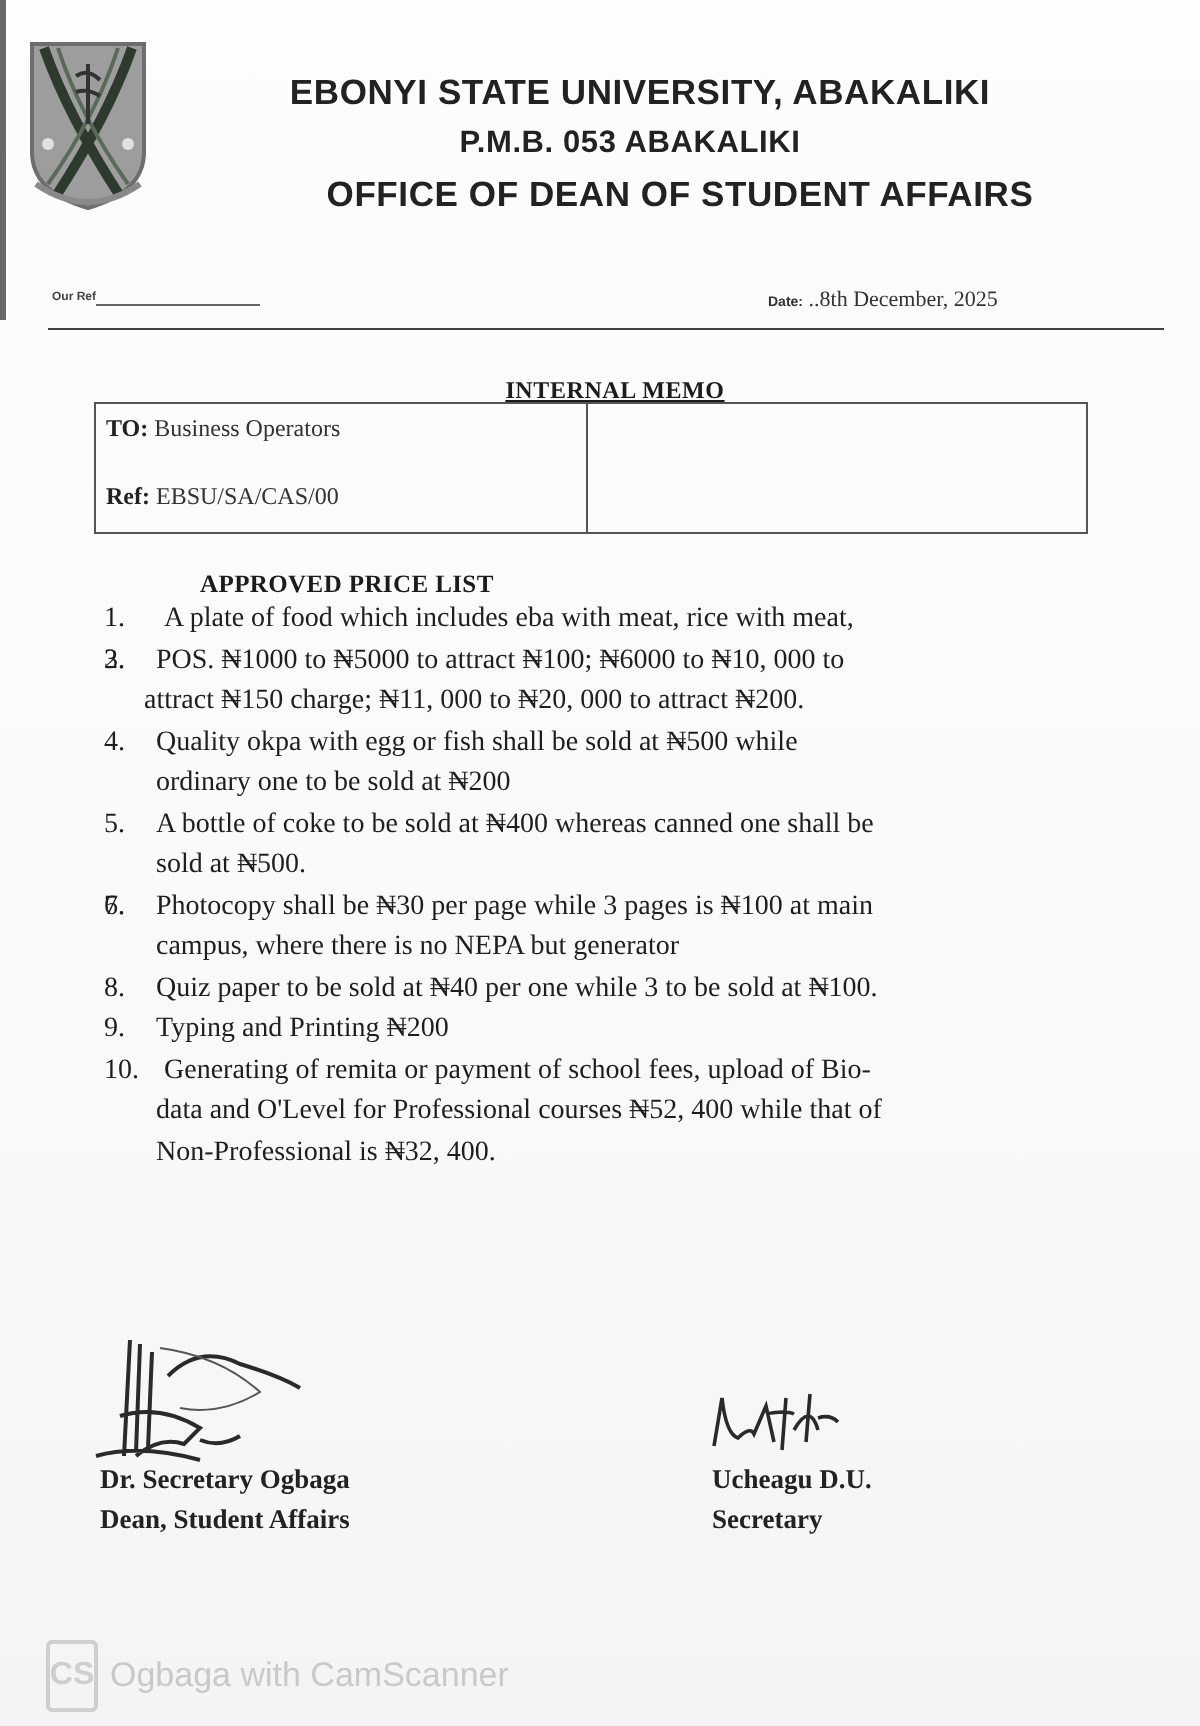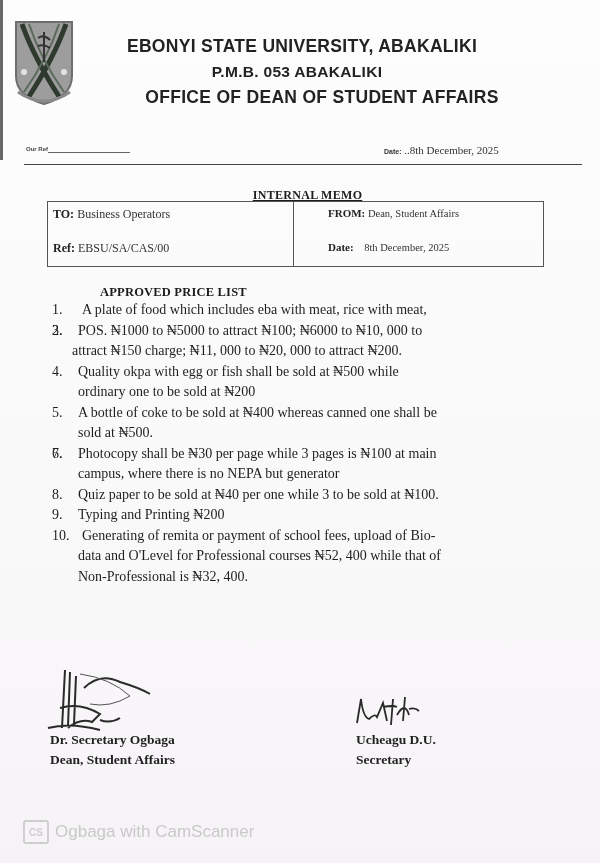--- a/index.html
+++ b/index.html
@@ -7,36 +7,36 @@
     width: 600px; height: 863px; overflow: hidden;
     background: #fbfafb;
     font-family: "Liberation Serif", serif;
     color: #1c1c1c;
     position: relative;
   }
   .page { position: absolute; inset: 0; background: linear-gradient(180deg,#fdfdfd 0%,#faf9fa 60%,#f6f3f6 100%); }
   .left-edge { position: absolute; left: 0; top: 0; width: 3px; height: 160px; background: #2a2a2a; opacity: .7; }
 
   .crest { position: absolute; left: 12px; top: 18px; width: 64px; height: 88px; }
-  .head { position: absolute; left: 72px; top: 36px; width: 470px; text-align: center;
+  .head { position: absolute; left: 90px; top: 36px; width: 470px; text-align: center;
     font-family: "Liberation Sans", sans-serif; font-weight: bold; color: #222; }
   .head .l1 { font-size: 17.5px; letter-spacing: .3px; margin-left: -10px; }
   .head .l2 { font-size: 15.5px; margin-top: 6px; letter-spacing: .3px; margin-left: -20px; }
   .head .l3 { font-size: 17.5px; margin-top: 6px; letter-spacing: .3px; margin-left: 30px; }
 
   .refline { position: absolute; left: 26px; top: 142px; width: 548px; height: 20px; }
   .ourref { position: absolute; left: 0; top: 4px; font-family: "Liberation Sans", sans-serif; font-size: 6px; font-weight: bold; color: #444; }
   .ourref-line { position: absolute; left: 22px; top: 10px; width: 82px; border-top: 1px solid #666; }
   .datehdr { position: absolute; left: 358px; top: 2px; font-size: 11px; color: #333; }
   .datehdr .lbl { font-family: "Liberation Sans", sans-serif; font-size: 7px; font-weight: bold; }
   .rule { position: absolute; left: 24px; top: 164px; width: 558px; border-top: 1.6px solid #444; }
 
   .memo-title { position: absolute; left: 0; width: 600px; top: 188px; text-align: center; font-size: 12px; font-weight: bold; letter-spacing: .3px; }
   .memo-title span { margin-left: 15px; text-decoration: underline; }
-  .memo { position: absolute; left: 47px; top: 201px; width: 495px; height: 64px; border: 1.3px solid #555; display: flex; gap: 29px; }
+  .memo { position: absolute; left: 47px; top: 201px; width: 495px; height: 64px; border: 1.3px solid #555; display: flex; }
   .memo .col { position: relative; height: 100%; }
   .memo .c1 { width: 245px; border-right: 1.3px solid #555; }
   .memo .c2 { flex: 1; }
   .cell { position: absolute; left: 5px; font-size: 12px; color: #333; white-space: nowrap; }
   .cell b { color: #222; }
   .r1 { top: 5px; } .r2 { top: 39px; }
   .c2 .cell { font-size: 10.5px; }
   .c2 .cell b { font-size: 11px; }
 
   .plist-title { position: absolute; left: 100px; top: 285px; font-size: 12.5px; font-weight: bold; letter-spacing: .2px; }
@@ -44,21 +44,21 @@
   .plist li { position: relative; padding-left: 26px; }
   .plist li .num { position: absolute; left: 0; top: 0; }
   .plist li.wide { padding-left: 30px; }
   .plist li.cont-flush .cont { margin-left: -6px; }
 
   .sig { position: absolute; font-size: 13.5px; font-weight: bold; line-height: 20px; color: #222; }
   .sig1 { left: 50px; top: 730px; }
   .sig2 { left: 356px; top: 730px; }
   .sigmark { position: absolute; }
   .cs { position: absolute; left: 23px; top: 820px; display: flex; align-items: center; gap: 6px; font-family: "Liberation Sans", sans-serif; font-size: 17px; color: #c9c9c9; }
-  .cs-logo { width: 26px; height: 24px; border: 2px solid #cfcfcf; border-radius: 3px; display: flex; align-items: center; justify-content: center; font-size: 10px; font-weight: bold; color: #cfcfcf; box-sizing: border-box; }
+  .cs-logo { width: 26px; height: 36px; border: 2px solid #cfcfcf; border-radius: 3px; display: flex; align-items: center; justify-content: center; font-size: 16px; font-weight: bold; color: #cfcfcf; box-sizing: border-box; }
 </style>
 </head>
 <body>
 
 <div class="page">
   <div class="left-edge"></div>
 
   <svg class="crest" viewBox="0 0 64 88">
     <path d="M4 4 H60 V58 Q60 78 32 86 Q4 78 4 58 Z" fill="#9d9d9d" stroke="#6e6e6e" stroke-width="2"></path>
     <path d="M10 6 Q22 40 48 80" stroke="#2f3a2f" stroke-width="5" fill="none"></path>
@@ -86,24 +86,20 @@
     </span>
   </div>
   <div class="rule"></div>
 
   <div class="memo-title"><span>INTERNAL MEMO</span></div>
   <div class="memo">
     <div class="col c1">
       <div class="cell r1"><b>TO:</b> <span>Business Operators</span></div>
       <div class="cell r2"><b>Ref:</b> <span>EBSU/SA/CAS/00</span></div>
     </div>
-    <div class="col c2">
-      <div class="cell r1"><b>FROM:</b> <span>Dean, Student Affairs</span></div>
-      <div class="cell r2"><b>Date:</b>&nbsp;&nbsp;&nbsp;&nbsp;<span>8th December, 2025</span></div>
-    </div>
   </div>
 
   <div class="plist-title">APPROVED PRICE LIST</div>
   <ol class="plist">
     <li class="wide"><span class="num">1.</span><span>A plate of food which includes eba with meat, rice with meat,</span><br></li>
     <li><span class="num">2.</span></li>
     <li class="cont-flush"><span class="num">3.</span><span>POS. ₦1000 to ₦5000 to attract ₦100; ₦6000 to ₦10, 000 to</span><br><span class="cont">attract ₦150 charge; ₦11, 000 to ₦20, 000 to attract ₦200.</span></li>
     <li><span class="num">4.</span><span>Quality okpa with egg or fish  shall be sold at ₦500 while</span><br><span>ordinary one  to be sold at ₦200</span></li>
     <li><span class="num">5.</span><span>A bottle of coke to be sold at ₦400 whereas canned one shall be</span><br><span>sold at ₦500.</span></li>
     <li><span class="num">6.</span></li>

